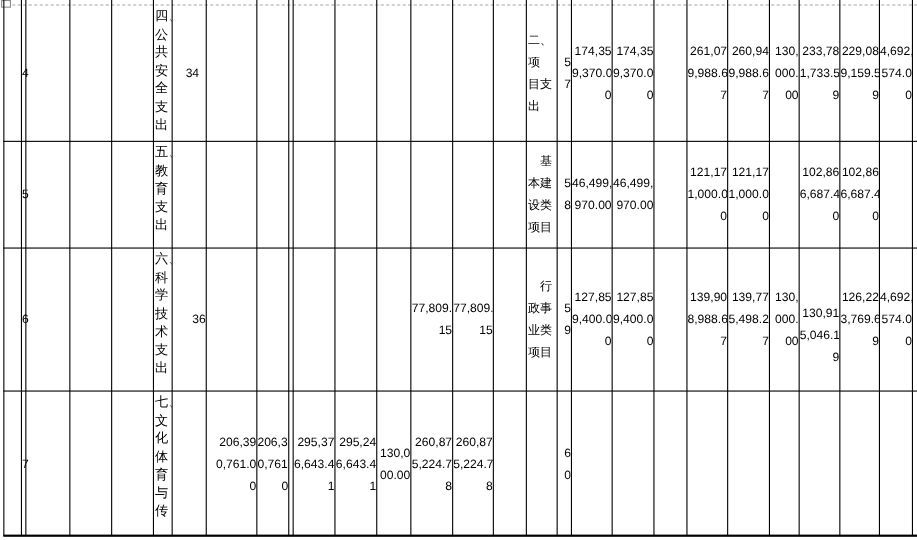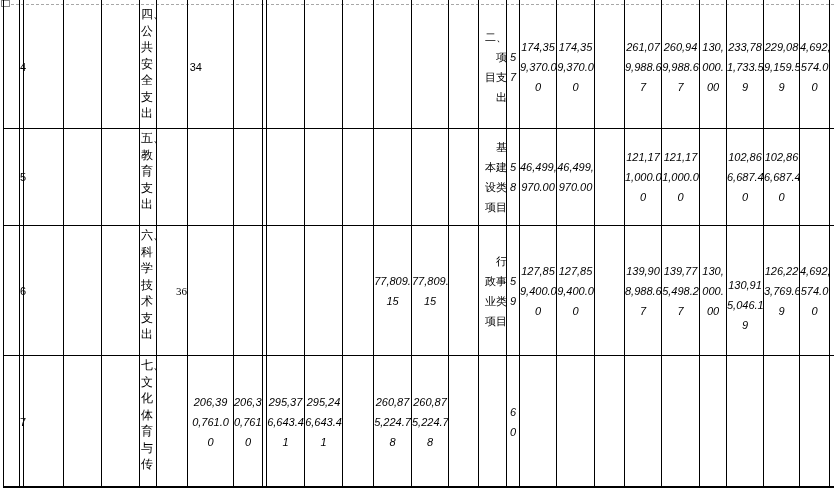--- a/index.html
+++ b/index.html
@@ -21,25 +21,25 @@
     display:flex;flex-direction:column;justify-content:center;
     box-sizing:border-box;
     overflow:hidden;
   }
   .cell-text{
     width:100%;
     white-space:pre-line;
     font-size:11px;
     line-height:20px;
   }
-  .cell.num .cell-text{text-align:center;padding-right:1px;font-style:italic;}
+  .cell.num .cell-text{text-align:right;padding-right:1px;}
   .cell.seq .cell-text{text-align:right;padding-right:2px;}
   .cell.rownum{overflow:visible;}
   .cell.rownum .cell-text{text-align:center;font-size:11px;}
-  .cell.label .cell-text{text-align:right;padding-left:1px;}
+  .cell.label .cell-text{text-align:left;padding-left:1px;}
   .cell.vtext{justify-content:flex-start;overflow:hidden;}
   .cell.vtext .cell-text{
     text-align:left;padding-left:1px;padding-top:1px;
     font-size:12px;line-height:16.5px;
   }
 </style>
 </head>
 <body>
 
 <div id="sheet">
@@ -82,21 +82,21 @@
     </div>
     <div class="cell vtext" style="left: 140px; top: 5px; width: 16px; height: 123px;">
       <div class="cell-text">四、
 公
 共
 安
 全
 支
 出</div>
     </div>
-    <div class="cell seq" style="left: 172px; top: 5px; width: 30px; height: 123px;">
+    <div class="cell seq" style="left: 151px; top: 5px; width: 30px; height: 123px;">
       <div class="cell-text">34</div>
     </div>
     <div class="cell label" style="left: 479px; top: 5px; width: 27px; height: 123px;">
       <div class="cell-text">二、项
 目支
 出</div>
     </div>
     <div class="cell num" style="left: 507px; top: 5px; width: 12px; height: 123px;">
       <div class="cell-text">5
 7</div>
@@ -194,21 +194,21 @@
     </div>
     <div class="cell vtext" style="left: 140px; top: 226px; width: 16px; height: 129px;">
       <div class="cell-text">六、
 科
 学
 技
 术
 支
 出</div>
     </div>
-    <div class="cell seq" style="left: 157px; top: 226px; width: 30px; height: 129px; font-family: Liberation Serif, serif;">
+    <div class="cell seq" style="left: 157px; top: 226px; width: 30px; height: 129px;">
       <div class="cell-text">36</div>
     </div>
     <div class="cell num" style="left: 374px; top: 226px; width: 37px; height: 129px;">
       <div class="cell-text">77,809.
 15</div>
     </div>
     <div class="cell num" style="left: 412px; top: 226px; width: 36px; height: 129px;">
       <div class="cell-text">77,809.
 15</div>
     </div>
@@ -287,20 +287,24 @@
     <div class="cell num" style="left: 267px; top: 356px; width: 37px; height: 131px;">
       <div class="cell-text">295,37
 6,643.4
 1</div>
     </div>
     <div class="cell num" style="left: 305px; top: 356px; width: 37px; height: 131px;">
       <div class="cell-text">295,24
 6,643.4
 1</div>
     </div>
+    <div class="cell num" style="left: 343px; top: 356px; width: 30px; height: 131px;">
+      <div class="cell-text">130,0
+00.00</div>
+    </div>
     <div class="cell num" style="left: 374px; top: 356px; width: 37px; height: 131px;">
       <div class="cell-text">260,87
 5,224.7
 8</div>
     </div>
     <div class="cell num" style="left: 412px; top: 356px; width: 36px; height: 131px;">
       <div class="cell-text">260,87
 5,224.7
 8</div>
     </div>

